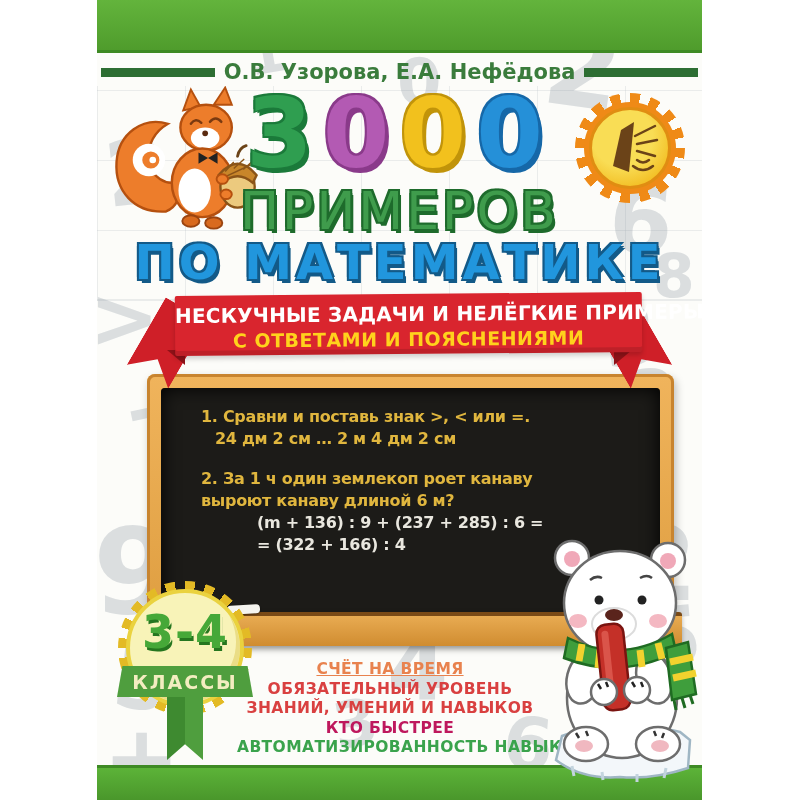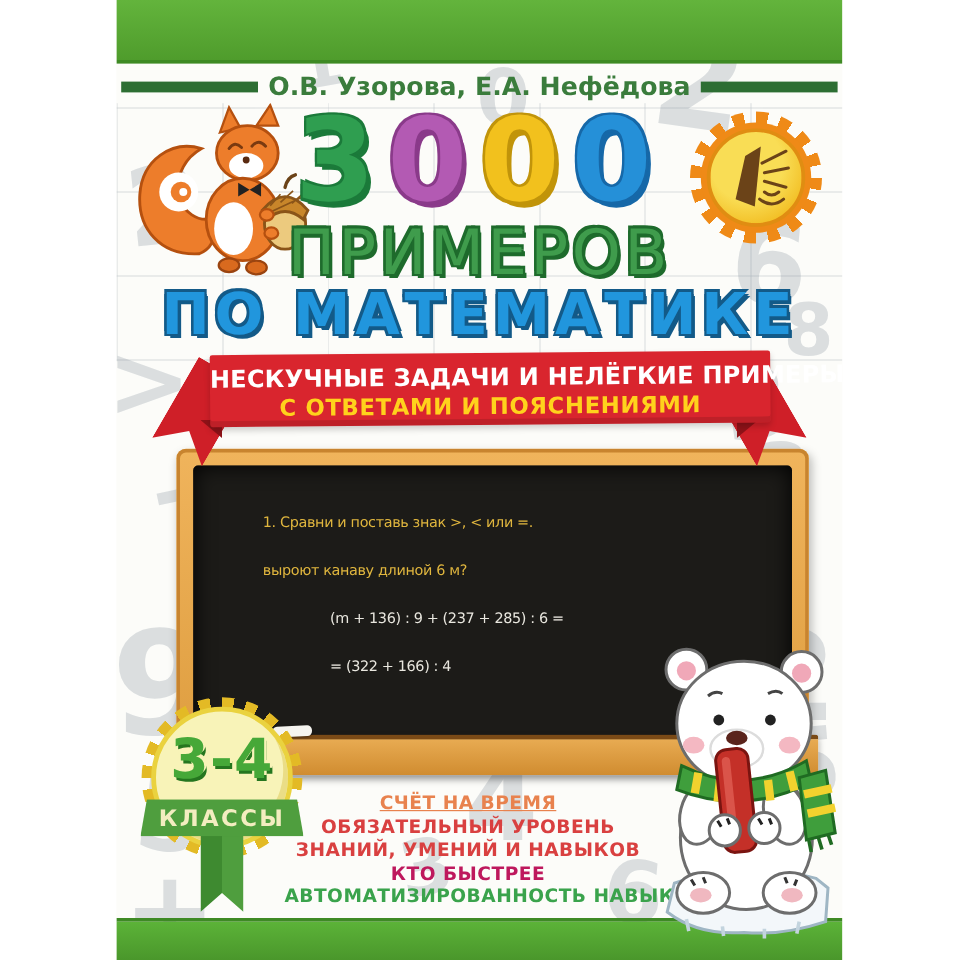--- a/index.html
+++ b/index.html
@@ -60,21 +60,21 @@
   .ribbon .fold-l{left:30px;top:60px;clip-path:polygon(0 0,100% 0,100% 100%);}
   .ribbon .fold-r{left:477px;top:60px;clip-path:polygon(0 0,100% 0,0 100%);}
 
   
   .board-frame{position:absolute;left:50px;top:374px;width:527px;height:270px;z-index:2;
                background:linear-gradient(#f0b45c,#dd9c3e);border-radius:8px;
                box-shadow:inset 0 0 0 3px #c8842f, 2px 4px 8px rgba(0,0,0,.25);}
   .board-inner{position:absolute;left:14px;top:14px;right:14px;bottom:14px;background:#1c1b18;
                border-radius:4px;box-shadow:inset 0 0 18px #000;}
   .board-text{position:absolute;left:40px;top:18px;right:10px;}
-  .board-text p{margin:18px;line-height:22px;font-size:12px;font-weight:normal;letter-spacing:-.3px;white-space:nowrap;}
+  .board-text p{margin:0;line-height:22px;font-size:16px;font-weight:bold;letter-spacing:-.3px;white-space:nowrap;}
   .chalk-y{color:#e0b63e;}
   .chalk-w{color:#e9e7df;}
   .gap{margin-top:18px !important;}
   .ind1{padding-left:14px;}
   .ind2{padding-left:56px;}
   .ledge{position:absolute;left:42px;top:612px;width:543px;height:30px;z-index:3;
          background:linear-gradient(#e8ab52,#d08c30);border-top:4px solid #7a4a16;border-radius:3px;
          box-shadow:0 3px 5px rgba(0,0,0,.25);}
   .chalk{position:absolute;left:130px;top:605px;width:33px;height:9px;z-index:4;background:#f5f4ef;
          border-radius:4px;box-shadow:0 1px 2px rgba(0,0,0,.4);transform:rotate(-3deg);}
@@ -203,20 +203,22 @@
       <div class="band">
         <div class="r1">НЕСКУЧНЫЕ ЗАДАЧИ И НЕЛЁГКИЕ ПРИМЕРЫ</div>
         <div class="r2">С ОТВЕТАМИ И ПОЯСНЕНИЯМИ</div>
       </div>
     </div>
 
     <div class="board-frame">
       <div class="board-inner">
         <div class="board-text">
           <p class="chalk-y">1. Сравни и поставь знак &gt;, &lt; или =.</p>
+          <p class="chalk-y ind1">24 дм 2 см … 2 м 4 дм 2 см</p>
+          <p class="chalk-y gap">2.  За 1 ч один землекоп роет канаву</p>
           <p class="chalk-y">выроют канаву длиной 6 м?</p>
           <p class="chalk-w ind2">(m + 136) : 9 + (237 + 285) : 6 =</p>
           <p class="chalk-w ind2">= (322 + 166) : 4</p>
         </div>
       </div>
     </div>
     <div class="ledge"></div>
     <div class="chalk"></div>
 
     <div class="badge-star"></div>

